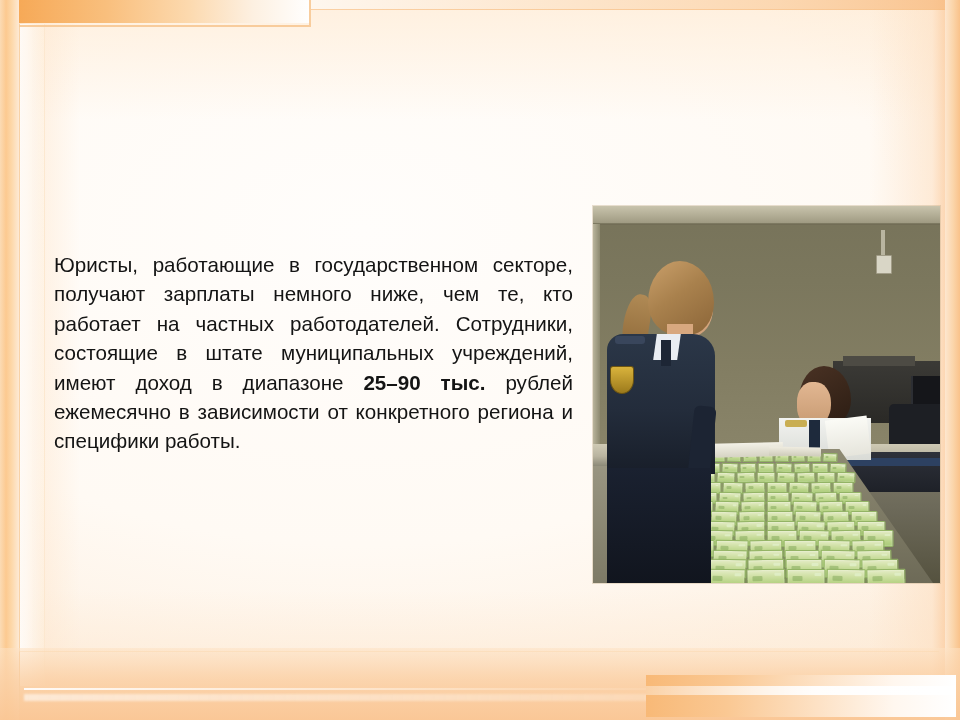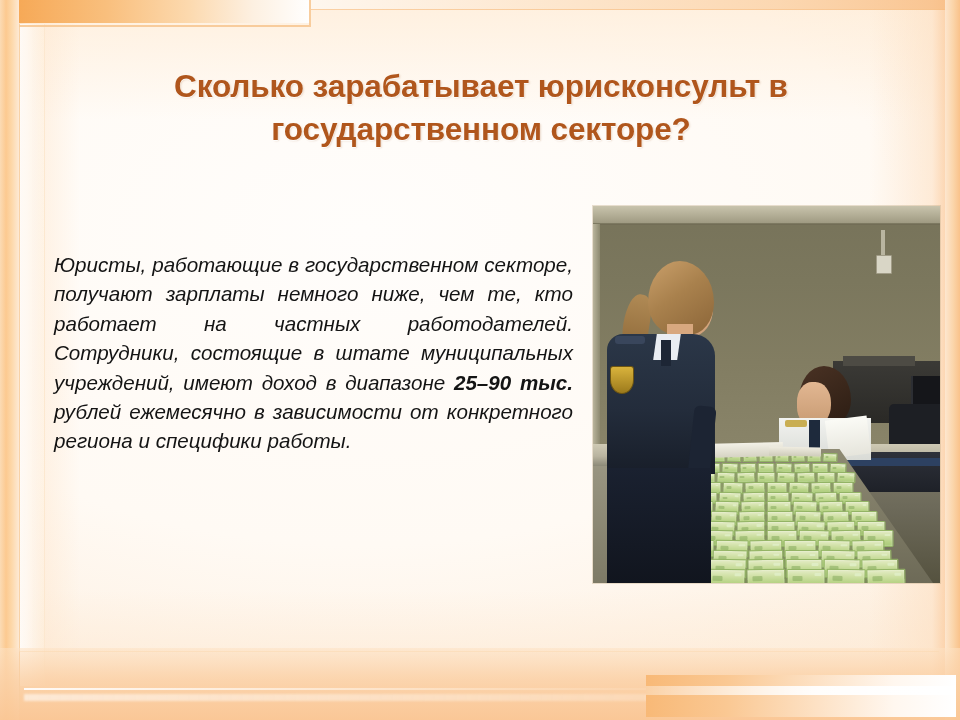--- a/index.html
+++ b/index.html
@@ -100,21 +100,21 @@
     text-shadow:0 1px 0 rgba(255,255,255,.85), 1px 1px 2px rgba(150,80,30,.22);
     letter-spacing:-.1px;
   }
 
   
   .body-col{
     position:absolute;left:54px;top:250px;width:519px;
     color:#141414;
     font-size:20.6px;line-height:29.4px;
   }
-  .para{margin:0 0 12px 0;text-align:justify;text-justify:inter-word;font-style:italic;}
+  .para{margin:0 0 12px 0;text-align:justify;text-justify:inter-word;}
   .para:last-child{margin-bottom:0;}
   .para b{font-weight:bold;}
 
   
   .photo{
     position:absolute;left:593px;top:206px;width:347px;height:377px;
     overflow:hidden;background:#6a6650;
     box-shadow:0 0 0 1px rgba(190,165,130,.35);
   }
   .ph-wall{
@@ -306,21 +306,20 @@
   <div class="deco-top-bar"></div>
   <div class="deco-top-bar-frame"></div>
   <div class="deco-right-strip"></div>
   <div class="deco-bottom-band"></div>
   <div class="deco-bottom-frame"></div>
   <div class="deco-bottom-hair"></div>
   <div class="deco-bottom-hair2"></div>
   <div class="deco-bottom-block"></div>
   <div class="deco-bottom-block-sheen"></div>
 
-  <h1 class="title">Сколько зарабатывает юрисконсульт в государственном секторе?</h1>
 
   <div class="body-col">
     <p class="para"><span>Юристы, работающие в государственном секторе, получают зарплаты немного ниже, чем те, кто работает на частных работодателей. Сотрудники, состоящие в штате муниципальных учреждений, имеют доход в диапазоне </span><b>25–90 тыс.</b><span> рублей ежемесячно в зависимости от конкретного региона и специфики работы.</span></p>
   </div>
 
   <div class="photo" title="Две женщины в форменных кителях в офисе; на столе разложены рядами купюры по 100 евро">
     <div class="ph-wall"></div>
     <div class="ph-wall-top"></div>
     <div class="ph-wall-seam"></div>
     <div class="ph-doorframe"></div>

